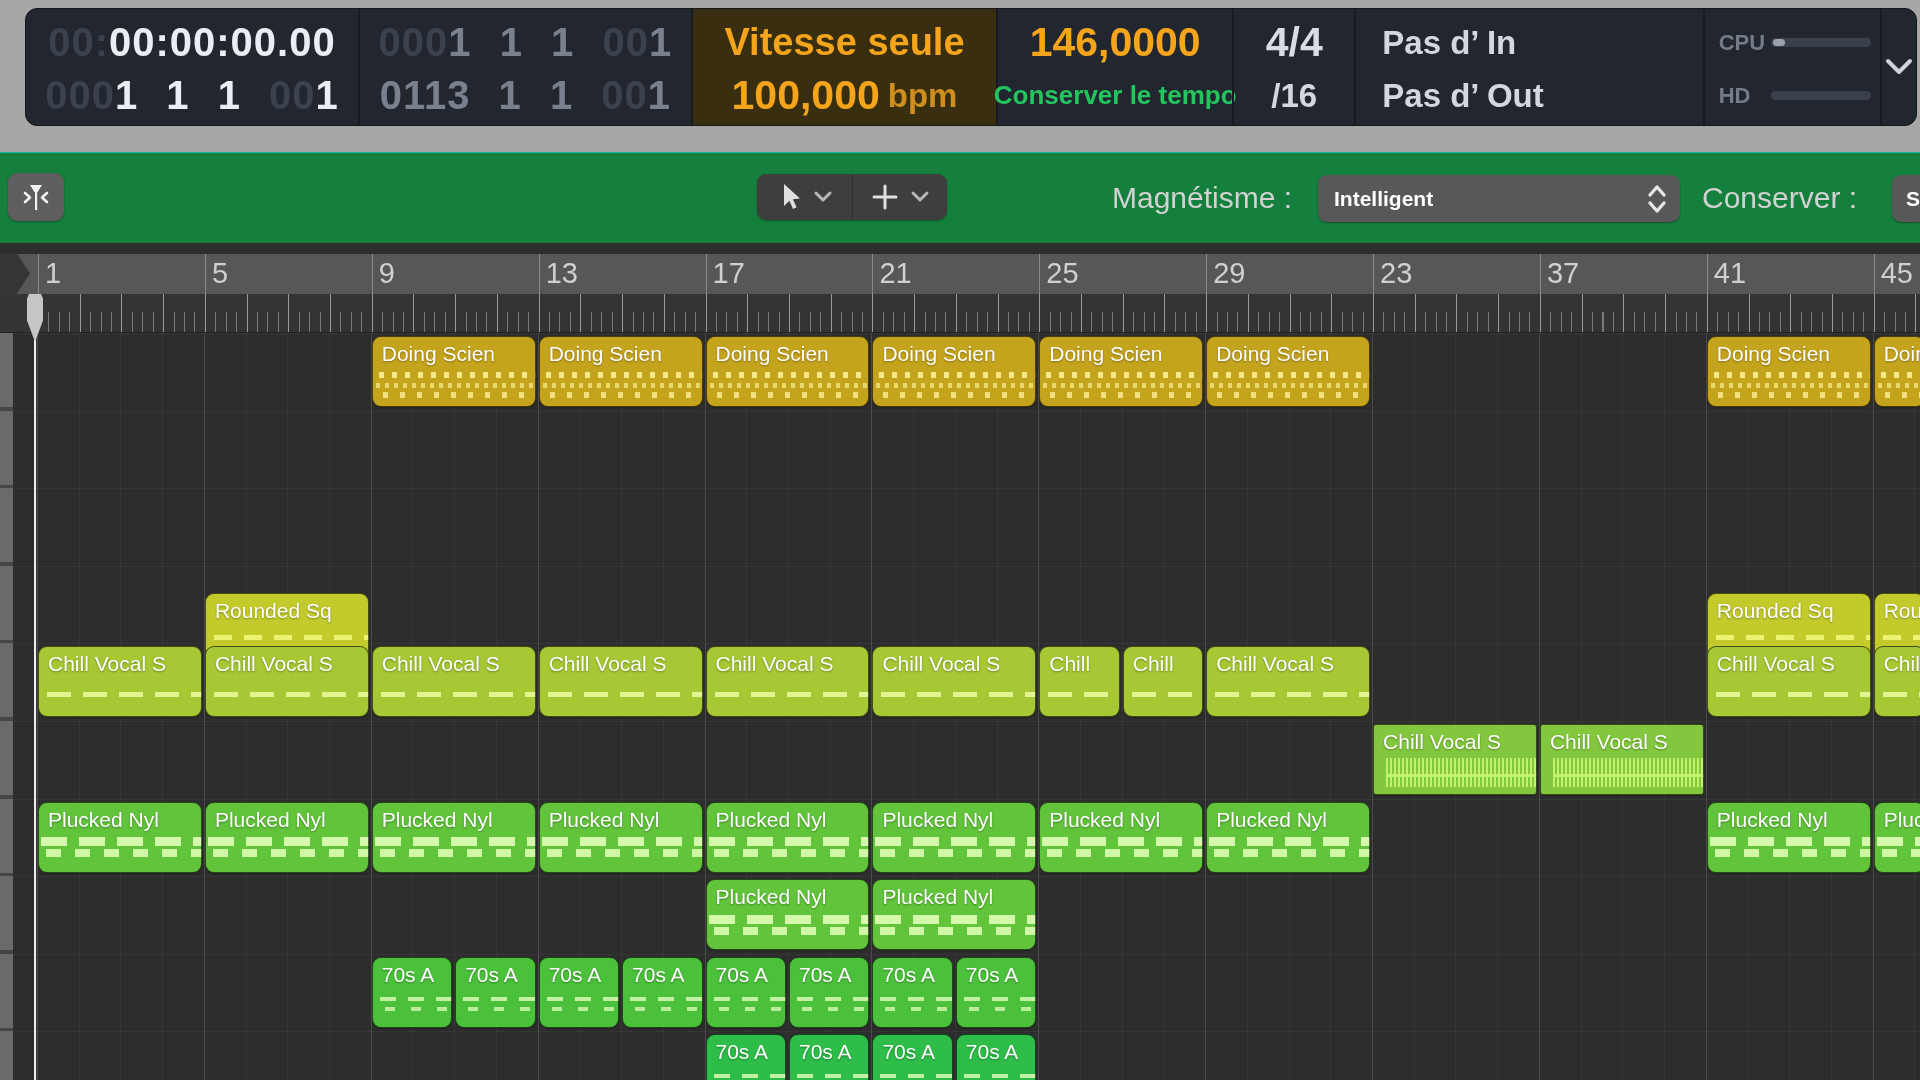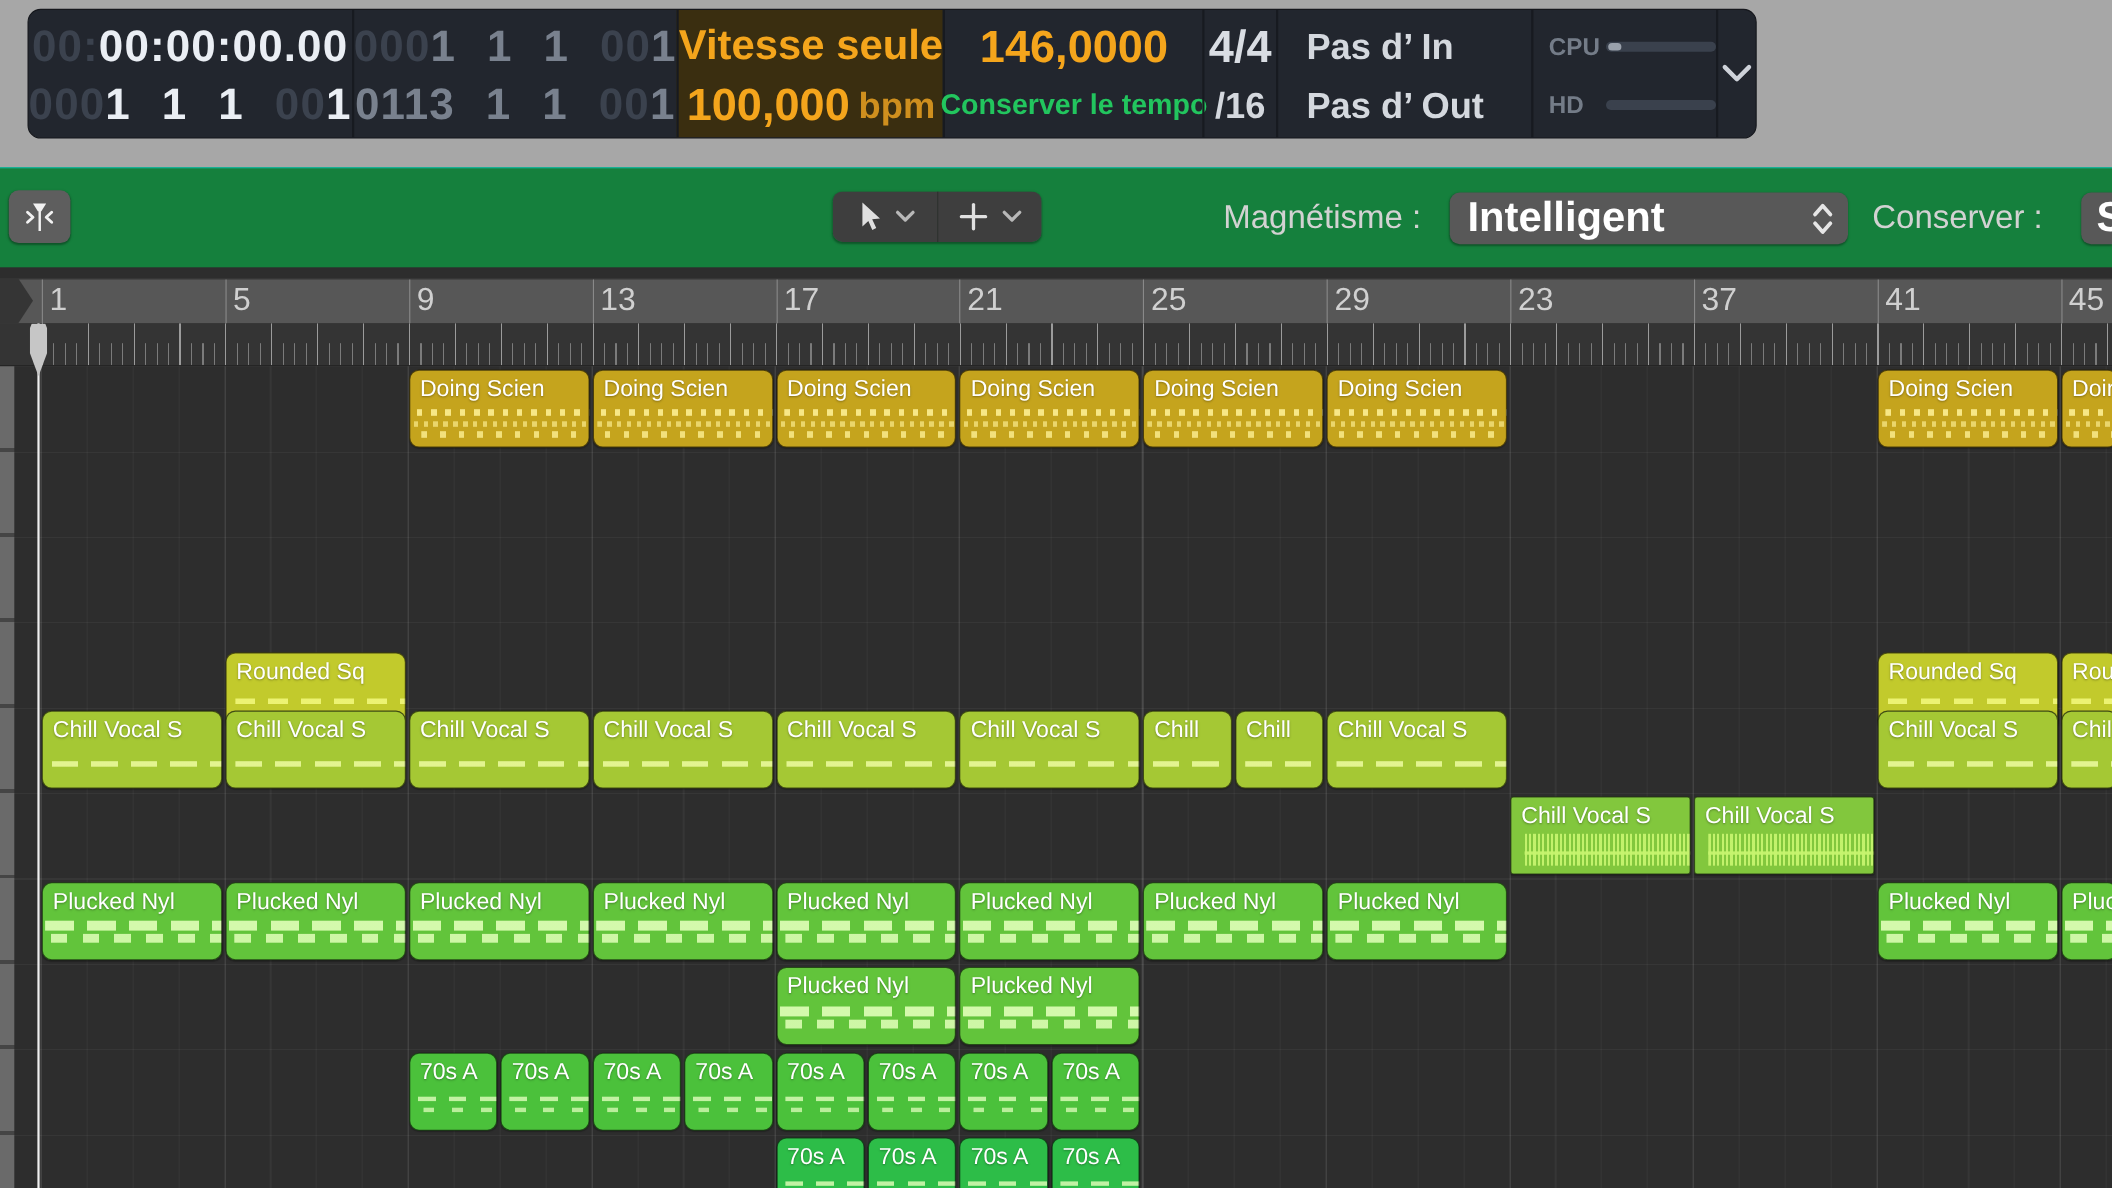--- a/index.html
+++ b/index.html
@@ -2,21 +2,21 @@
 <html><head>
 <meta charset="utf-8">
 <style>
   * { margin:0; padding:0; box-sizing:border-box; }
   html,body { background:#2d2d2d; }
   body { font-family:"Liberation Sans", sans-serif; }
   .screen { position:relative; width:1920px; height:1080px; overflow:hidden; background:#2d2d2d; }
 
   
   .chrome { position:absolute; left:0; top:0; width:1920px; height:162px; background:#a7a7a7; }
-  .lcd { position:absolute; left:25px; top:8px; width:1572px; height:118px;
+  .lcd { position:absolute; left:25px; top:8px; width:1892px; height:118px;
          background:#22262e; border-radius:12px; display:flex; overflow:hidden;
          border:1px solid #15171c; }
   .lcd-sec { height:100%; padding-top:7px; border-left:2px solid #171a20; }
   .lcd-sec:first-child { border-left:none; }
   .lcd-row { height:53px; display:flex; align-items:center; justify-content:center; white-space:pre; }
   .num { font-size:40px; font-weight:600; letter-spacing:1px; word-spacing:16px; }
   .seg-d { color:#3b424e; } .seg-m { color:#79818e; } .seg-b { color:#eaeef4; }
   .sec-time { width:337px; } .sec-bars { width:338px; }
   .sec-tempo-mode { width:310px; background:#3a2e10; }
   .orange-txt { color:#f4a51c; font-size:38px; font-weight:600; }
@@ -40,21 +40,21 @@
   .toolbar { position:absolute; left:0; top:152px; width:1920px; height:91px; background:#15803d; border-top:1px solid #14b8a6; }
   .catch-btn { position:absolute; left:8px; top:20px; width:56px; height:48px; background:#5e5e5e; border-radius:9px;
                display:flex; align-items:center; justify-content:center; box-shadow:0 1px 2px rgba(0,0,0,.35); }
   .tools { position:absolute; left:757px; top:21px; display:flex; border-radius:9px; overflow:hidden; box-shadow:0 1px 2px rgba(0,0,0,.35); }
   .tool-btn { width:95px; height:46px; background:#3e3e3e; display:flex; align-items:center; justify-content:center; gap:10px; }
   .tool-btn + .tool-btn { border-left:1px solid #2e2e2e; }
   .tb-label { position:absolute; top:22px; height:46px; display:flex; align-items:center;
               color:#d2d2d2; font-size:30px; }
   .snap-label { left:1112px; } .drag-label { left:1702px; }
   .select { position:absolute; top:22px; height:47px; background:#585858; border-radius:9px;
-            display:flex; align-items:center; color:#ffffff; font-size:38px; font-weight:700;
+            display:flex; align-items:center; color:#ffffff; font-size:21px; font-weight:700;
             box-shadow:0 1px 2px rgba(0,0,0,.35); }
   .snap-select { left:1318px; width:362px; padding-left:16px; }
   .snap-select .updown { margin-left:auto; margin-right:12px; }
   .drag-select { left:1892px; width:28px; border-radius:9px 0 0 9px; padding-left:14px; }
 
   
   .ruler-numbers { position:absolute; left:0; top:253px; width:1920px; height:41px; background:#575757; border-top:1px solid #2e2e2e; }
   .bar-number { position:absolute; top:3px; color:#d0d0d0; font-size:29px; font-weight:500; }
   .bar-vline { position:absolute; top:0; width:1px; height:41px; background:rgba(255,255,255,.30); }
   .ruler-arrow { position:absolute; left:0; top:253px; width:30px; height:41px; background:#353535;

